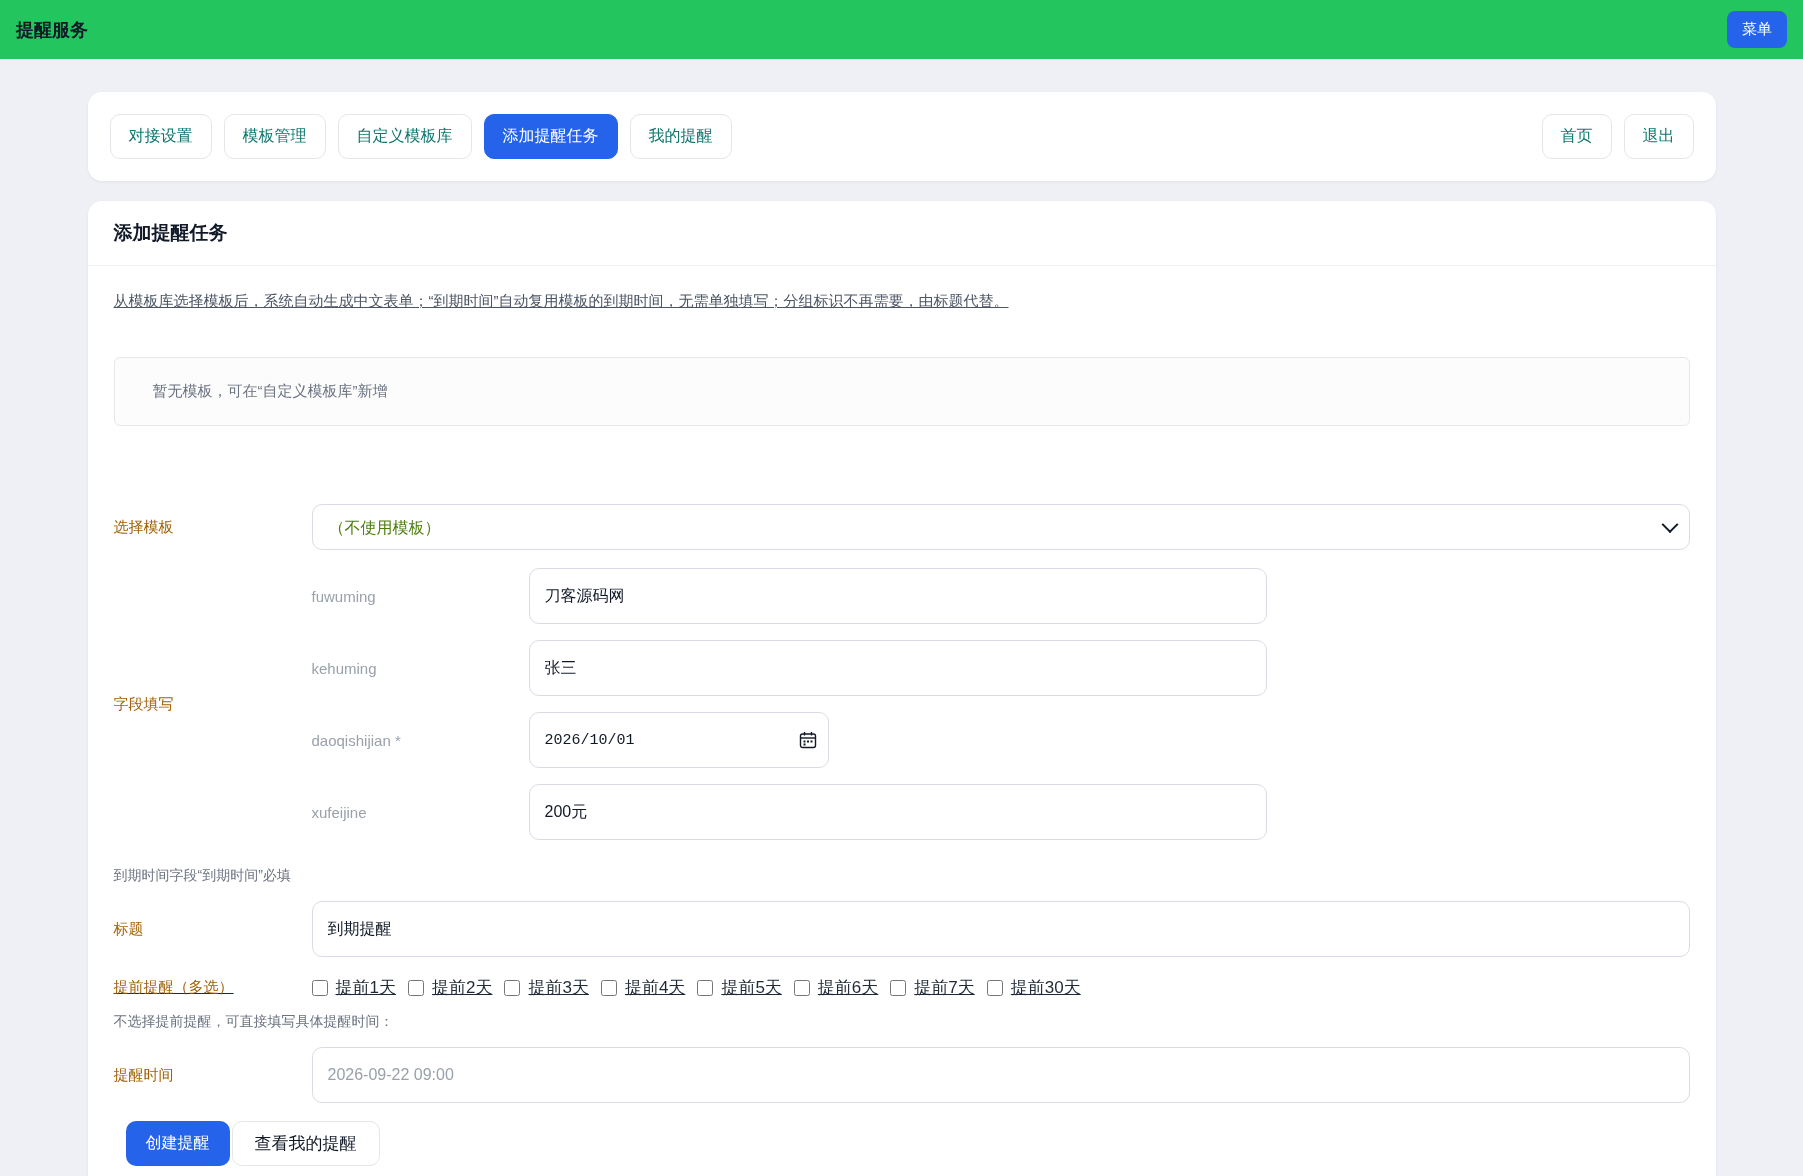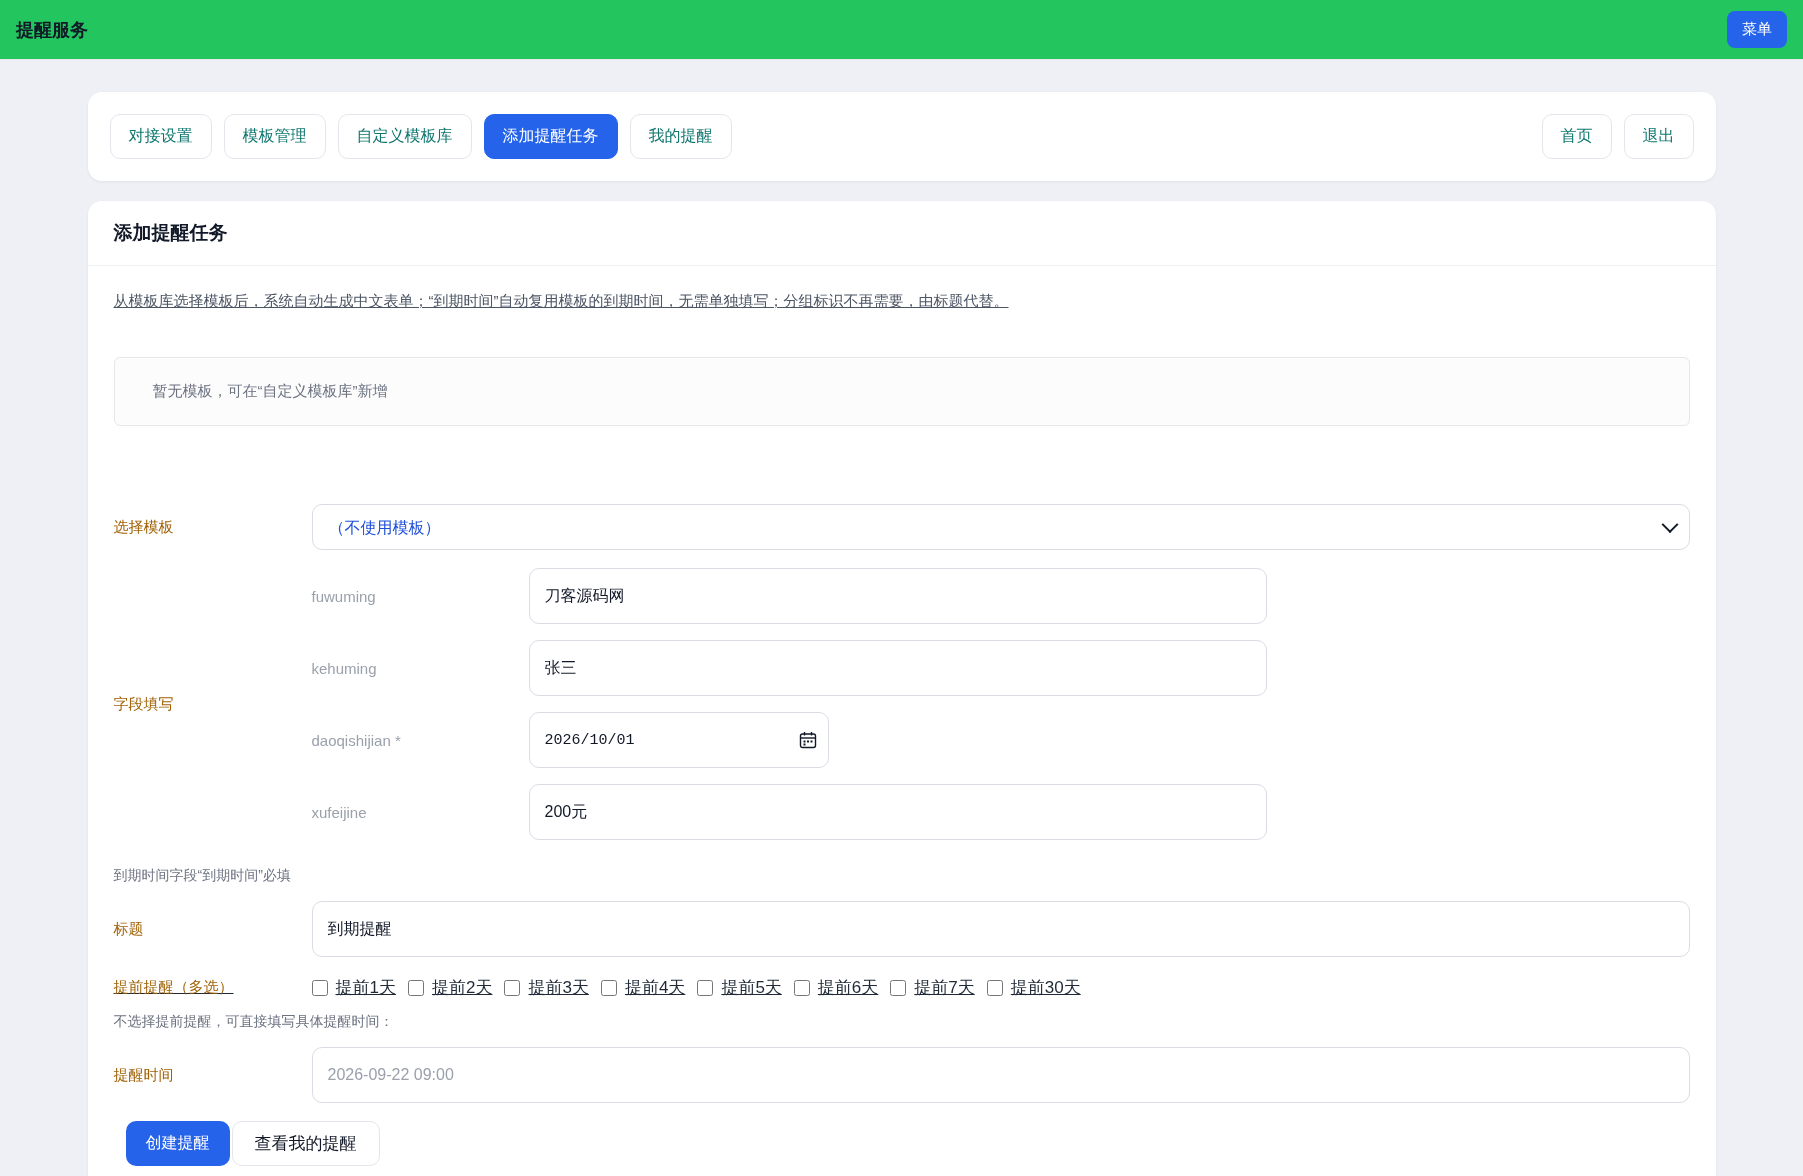--- a/index.html
+++ b/index.html
@@ -80,21 +80,21 @@
   }
   .row-select { margin-bottom: 18px; }
   .select-wrap { position: relative; flex: 1; }
   select.template-select {
     width: 100%;
     height: 46px;
     border: 1px solid #d9dde3;
     border-radius: 10px;
     padding: 0 40px 0 16px;
     font-size: 16px;
-    color: #1d4ed8;
+    color: #4d7c0f;
     background: #fff;
     font-family: inherit;
     appearance: none;
     -webkit-appearance: none;
   }
   .select-chevron {
     position: absolute; right: 14px; top: 50%;
     width: 12px; height: 12px;
     transform: translateY(-70%) rotate(45deg);
     border-right: 2px solid #111827;

